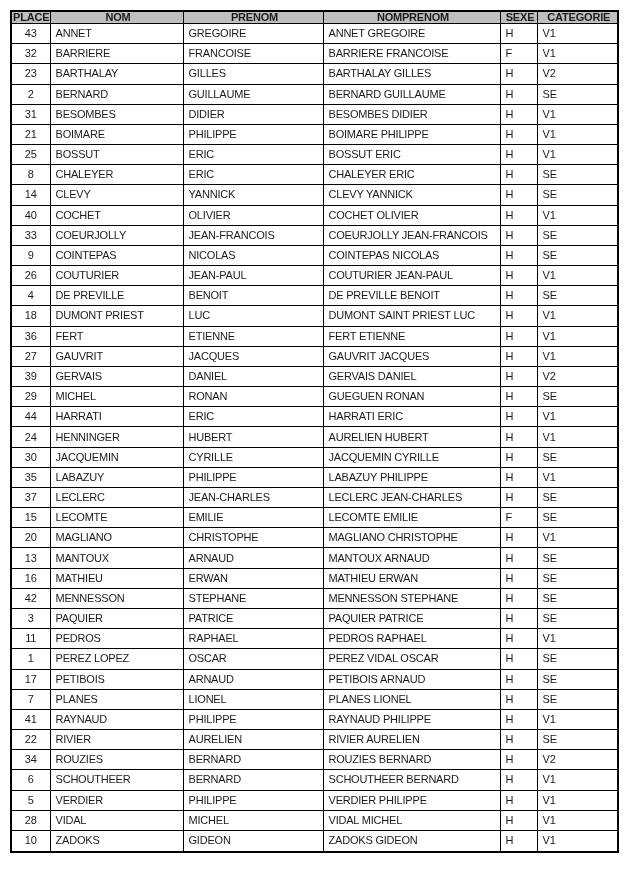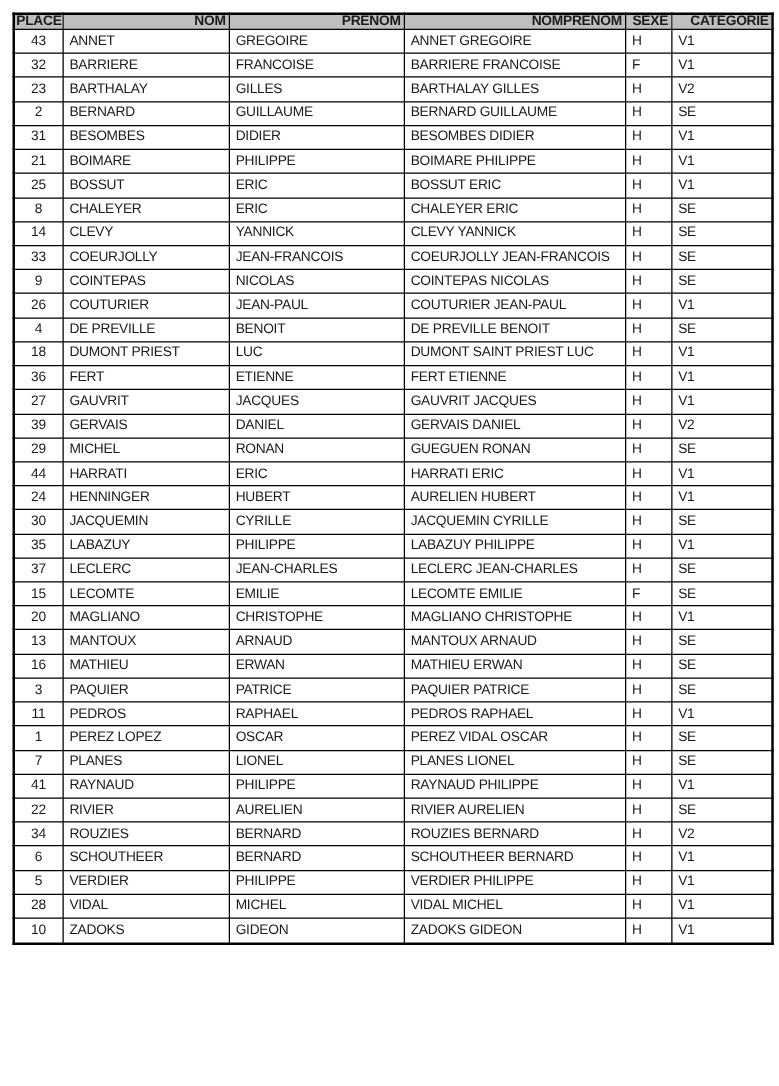--- a/index.html
+++ b/index.html
@@ -13,41 +13,41 @@
     width: 623px;
     height: 869px;
     background: #ffffff;
     overflow: hidden;
   }
   table.results {
     position: absolute;
     left: 10px;
     top: 10px;
     width: 607px;
-    height: 746px;
+    height: 843px;
     border-collapse: collapse;
     table-layout: fixed;
     border: 2px solid var(--border-color, #000);
   }
   table.results th,
   table.results td {
     border: 1px solid var(--border-color, #000);
     font-size: 11px;
     line-height: 1;
     color: #1b1b1b;
     white-space: nowrap;
     overflow: hidden;
     vertical-align: middle;
     padding: 0 2px 0 5px;
     letter-spacing: -0.2px;
   }
   table.results th {
     background: var(--header-bg, #bfbfbf);
     font-weight: bold;
-    text-align: right;
+    text-align: center;
     font-size: 11px;
   }
   table.results th.col-place,
   table.results td.col-place {
     text-align: center;
     padding: 0 1px;
   }
 </style>
 </head>
 <body>
@@ -139,20 +139,28 @@
         </tr>
         <tr>
           <td class="col-place">14</td>
           <td class="col-nom">CLEVY</td>
           <td class="col-prenom">YANNICK</td>
           <td class="col-nomprenom">CLEVY YANNICK</td>
           <td class="col-sexe">H</td>
           <td class="col-categorie">SE</td>
         </tr>
         <tr>
+          <td class="col-place">40</td>
+          <td class="col-nom">COCHET</td>
+          <td class="col-prenom">OLIVIER</td>
+          <td class="col-nomprenom">COCHET OLIVIER</td>
+          <td class="col-sexe">H</td>
+          <td class="col-categorie">V1</td>
+        </tr>
+        <tr>
           <td class="col-place">33</td>
           <td class="col-nom">COEURJOLLY</td>
           <td class="col-prenom">JEAN-FRANCOIS</td>
           <td class="col-nomprenom">COEURJOLLY JEAN-FRANCOIS</td>
           <td class="col-sexe">H</td>
           <td class="col-categorie">SE</td>
         </tr>
         <tr>
           <td class="col-place">9</td>
           <td class="col-nom">COINTEPAS</td>
@@ -283,40 +291,56 @@
         </tr>
         <tr>
           <td class="col-place">16</td>
           <td class="col-nom">MATHIEU</td>
           <td class="col-prenom">ERWAN</td>
           <td class="col-nomprenom">MATHIEU ERWAN</td>
           <td class="col-sexe">H</td>
           <td class="col-categorie">SE</td>
         </tr>
         <tr>
+          <td class="col-place">42</td>
+          <td class="col-nom">MENNESSON</td>
+          <td class="col-prenom">STEPHANE</td>
+          <td class="col-nomprenom">MENNESSON STEPHANE</td>
+          <td class="col-sexe">H</td>
+          <td class="col-categorie">SE</td>
+        </tr>
+        <tr>
           <td class="col-place">3</td>
           <td class="col-nom">PAQUIER</td>
           <td class="col-prenom">PATRICE</td>
           <td class="col-nomprenom">PAQUIER PATRICE</td>
           <td class="col-sexe">H</td>
           <td class="col-categorie">SE</td>
         </tr>
         <tr>
           <td class="col-place">11</td>
           <td class="col-nom">PEDROS</td>
           <td class="col-prenom">RAPHAEL</td>
           <td class="col-nomprenom">PEDROS RAPHAEL</td>
           <td class="col-sexe">H</td>
           <td class="col-categorie">V1</td>
         </tr>
         <tr>
           <td class="col-place">1</td>
           <td class="col-nom">PEREZ LOPEZ</td>
           <td class="col-prenom">OSCAR</td>
           <td class="col-nomprenom">PEREZ VIDAL OSCAR</td>
+          <td class="col-sexe">H</td>
+          <td class="col-categorie">SE</td>
+        </tr>
+        <tr>
+          <td class="col-place">17</td>
+          <td class="col-nom">PETIBOIS</td>
+          <td class="col-prenom">ARNAUD</td>
+          <td class="col-nomprenom">PETIBOIS ARNAUD</td>
           <td class="col-sexe">H</td>
           <td class="col-categorie">SE</td>
         </tr>
         <tr>
           <td class="col-place">7</td>
           <td class="col-nom">PLANES</td>
           <td class="col-prenom">LIONEL</td>
           <td class="col-nomprenom">PLANES LIONEL</td>
           <td class="col-sexe">H</td>
           <td class="col-categorie">SE</td>

